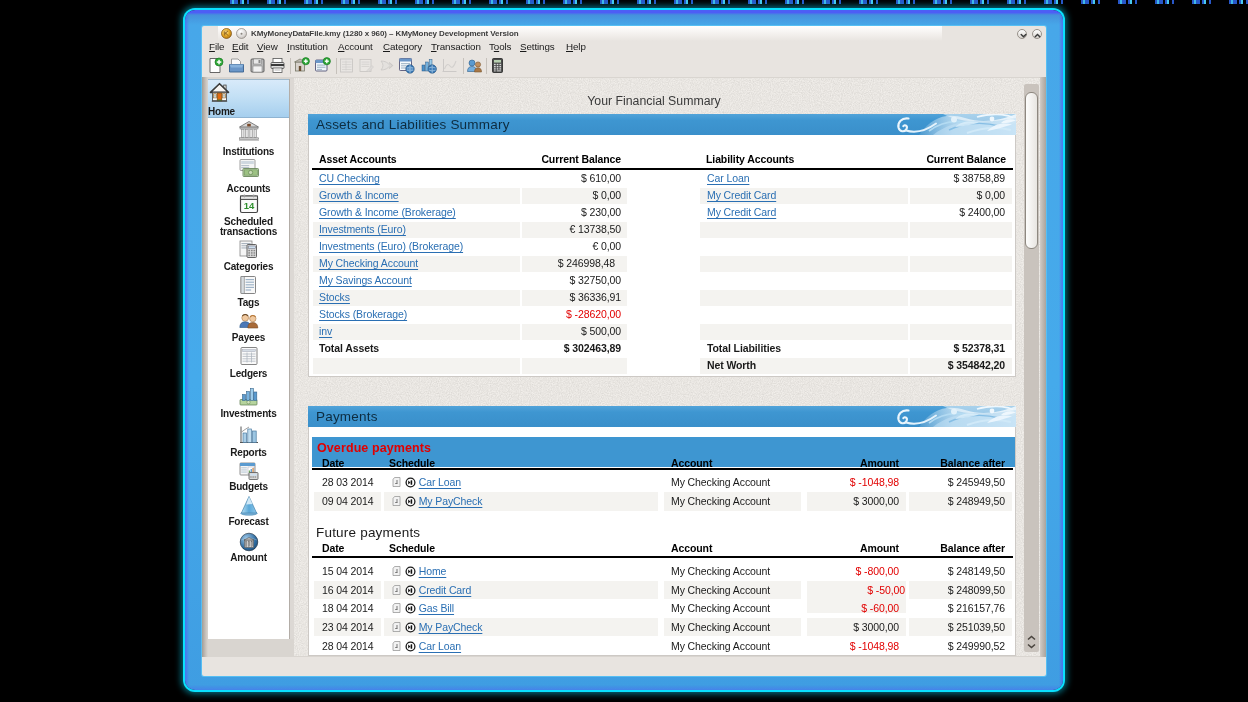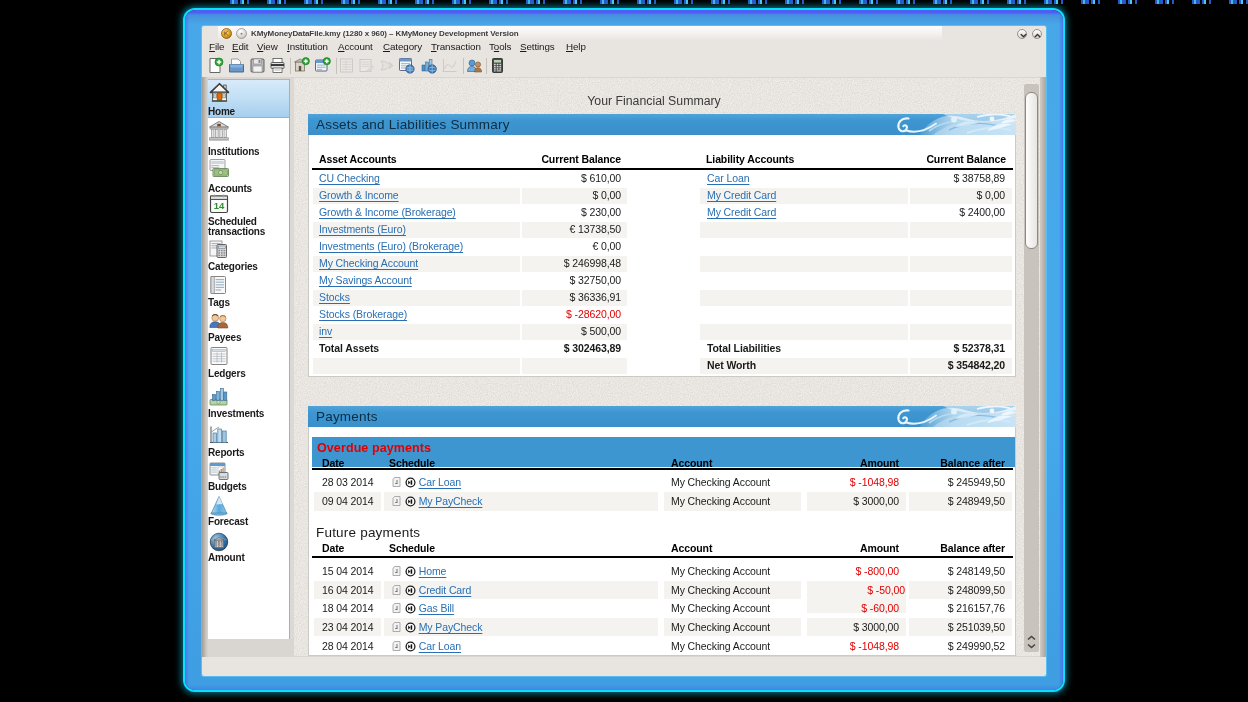--- a/index.html
+++ b/index.html
@@ -25,21 +25,21 @@
 .winbtn svg{position:absolute;left:0.5px;top:0.5px}
 #menubar{position:absolute;left:0;top:14px;width:844px;height:13px;font-size:9.8px;color:#1a1a1a;letter-spacing:-0.1px}
 #menubar span{position:absolute;top:0;line-height:13px}
 #menubar u{text-decoration:underline;text-underline-offset:1px}
 #toolbar{position:absolute;left:0;top:28px;width:844px;height:23px}
 .tbi{position:absolute;top:3px}
 .tbsep{position:absolute;top:4px;width:1px;height:16px;background:#c6c1bb}
 #mainarea{position:absolute;left:0;top:51px;width:844px;height:580px;
  background:linear-gradient(90deg,#a39d96 0%,#cac5bf 4px,#d9d5d0 6px,#d9d5d0 837px,#c3bdb7 840px,#aaa49d 844px)}
 #sidebar{position:absolute;left:6px;top:2px;width:81px;height:560px;background:#fff}
-#sidebar .item{position:absolute;left:0;width:81px;}
+#sidebar .item{position:absolute;left:0;width:81px;text-align:center}
 #sidebar .lbl{font-size:10px;font-weight:bold;color:#1a1a1a;line-height:9.5px;letter-spacing:-0.2px}
 #homebtn{position:absolute;left:0;top:0;width:81px;height:39px;text-align:left;
  background:linear-gradient(180deg,#d8eafa 0%,#c3e0f5 45%,#a6cfee 100%);
  border-top:1px solid #9fb9cc;border-bottom:1px solid #8fb4d2}
 #sidesplit{position:absolute;left:87px;top:2px;width:1px;height:560px;background:#b3ada7}
 #sidestrip{position:absolute;left:88px;top:2px;width:4px;height:560px;background:#dcd8d4}
 #content{position:absolute;left:92px;top:1px;width:746px;height:578px;background:#f1eeea;overflow:hidden}
 #vscroll{position:absolute;left:730px;top:6px;width:15px;height:568px;background:#c9c3bd;border-radius:2px}
 #vslider{position:absolute;left:1px;top:8px;width:13px;height:157px;background:linear-gradient(90deg,#fdfdfc,#e8e5e1);
  border:1px solid #8e8880;border-radius:6px}
@@ -468,21 +468,21 @@
               <div class="cell num" style="left:601px;top:91px;width:102px;height:15.5px;line-height:15.5px;padding-right:7px">$ 2400,00</div>
               <div class="cell stripe" style="left:4px;top:108px;width:207px;height:15.5px;line-height:15.5px;padding-left:6px"><a class="lnk">Investments (Euro)</a></div>
               <div class="cell num stripe" style="left:213px;top:108px;width:105px;height:15.5px;line-height:15.5px;padding-right:6px">€ 13738,50</div>
               <div class="cell stripe" style="left:391px;top:108px;width:208px;height:15.5px;line-height:15.5px;padding-left:7px"><span></span></div>
               <div class="cell num stripe" style="left:601px;top:108px;width:102px;height:15.5px;line-height:15.5px;padding-right:7px"></div>
               <div class="cell" style="left:4px;top:125px;width:207px;height:15.5px;line-height:15.5px;padding-left:6px"><a class="lnk">Investments (Euro) (Brokerage)</a></div>
               <div class="cell num" style="left:213px;top:125px;width:105px;height:15.5px;line-height:15.5px;padding-right:6px">€ 0,00</div>
               <div class="cell" style="left:391px;top:125px;width:208px;height:15.5px;line-height:15.5px;padding-left:7px"><span></span></div>
               <div class="cell num" style="left:601px;top:125px;width:102px;height:15.5px;line-height:15.5px;padding-right:7px"></div>
               <div class="cell stripe" style="left:4px;top:142px;width:207px;height:15.5px;line-height:15.5px;padding-left:6px"><a class="lnk">My Checking Account</a></div>
-              <div class="cell num stripe" style="left:213px;top:142px;width:105px;height:15.5px;line-height:15.5px;padding-right:6px">$ 246998,48</div>
+              <div class="cell num stripe" style="left:213px;top:142px;width:105px;height:15.5px;line-height:15.5px;padding-right:12px">$ 246998,48</div>
               <div class="cell stripe" style="left:391px;top:142px;width:208px;height:15.5px;line-height:15.5px;padding-left:7px"><span></span></div>
               <div class="cell num stripe" style="left:601px;top:142px;width:102px;height:15.5px;line-height:15.5px;padding-right:7px"></div>
               <div class="cell" style="left:4px;top:159px;width:207px;height:15.5px;line-height:15.5px;padding-left:6px"><a class="lnk">My Savings Account</a></div>
               <div class="cell num" style="left:213px;top:159px;width:105px;height:15.5px;line-height:15.5px;padding-right:6px">$ 32750,00</div>
               <div class="cell" style="left:391px;top:159px;width:208px;height:15.5px;line-height:15.5px;padding-left:7px"><span></span></div>
               <div class="cell num" style="left:601px;top:159px;width:102px;height:15.5px;line-height:15.5px;padding-right:7px"></div>
               <div class="cell stripe" style="left:4px;top:176px;width:207px;height:15.5px;line-height:15.5px;padding-left:6px"><a class="lnk">Stocks</a></div>
               <div class="cell num stripe" style="left:213px;top:176px;width:105px;height:15.5px;line-height:15.5px;padding-right:6px">$ 36336,91</div>
               <div class="cell stripe" style="left:391px;top:176px;width:208px;height:15.5px;line-height:15.5px;padding-left:7px"><span></span></div>
               <div class="cell num stripe" style="left:601px;top:176px;width:102px;height:15.5px;line-height:15.5px;padding-right:7px"></div>

